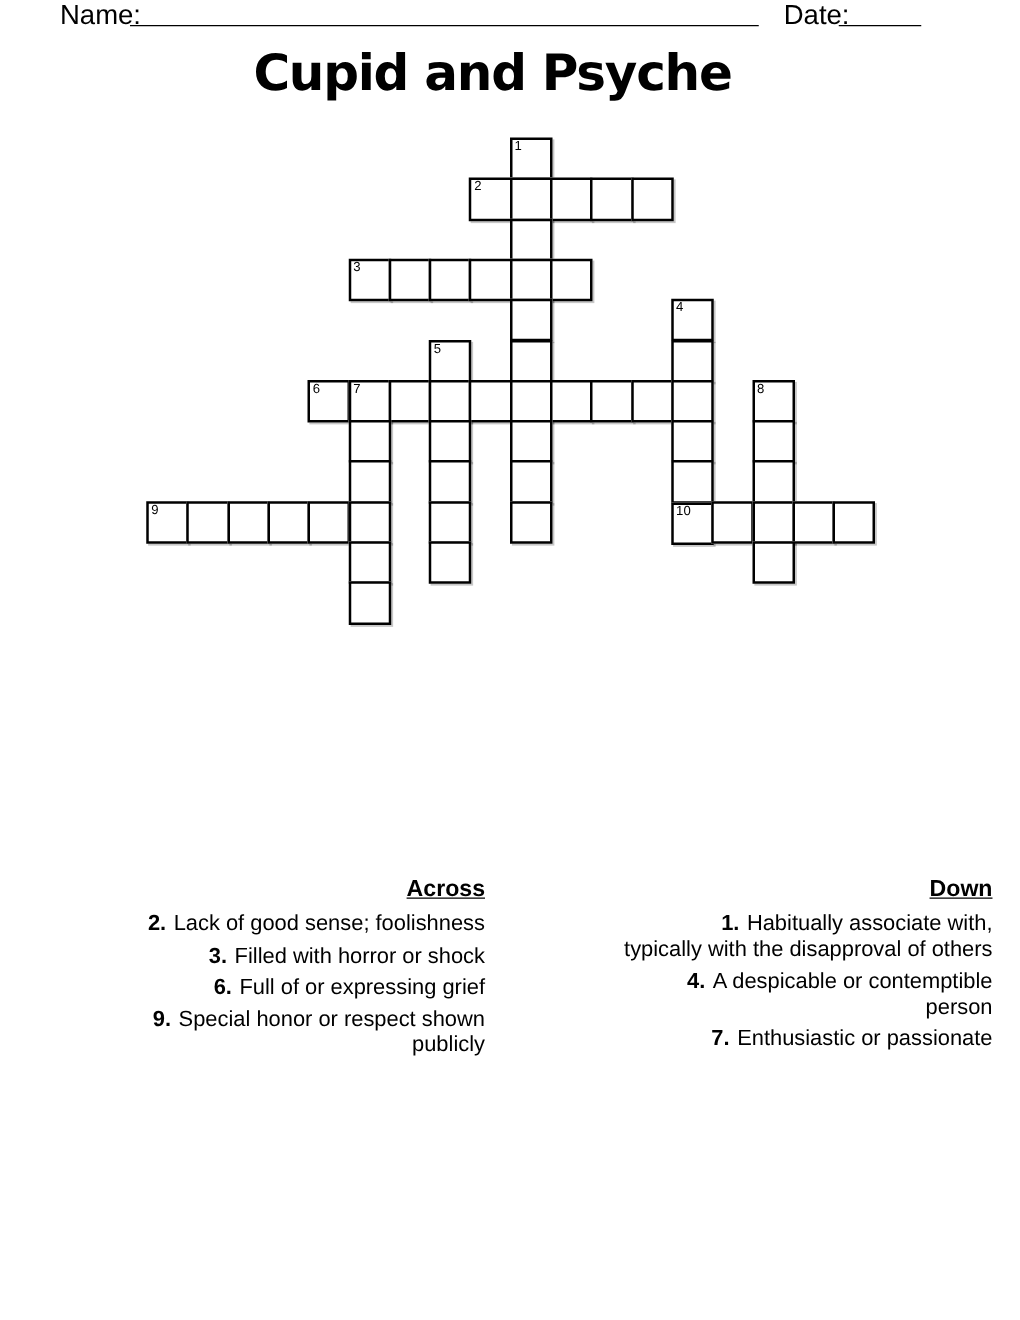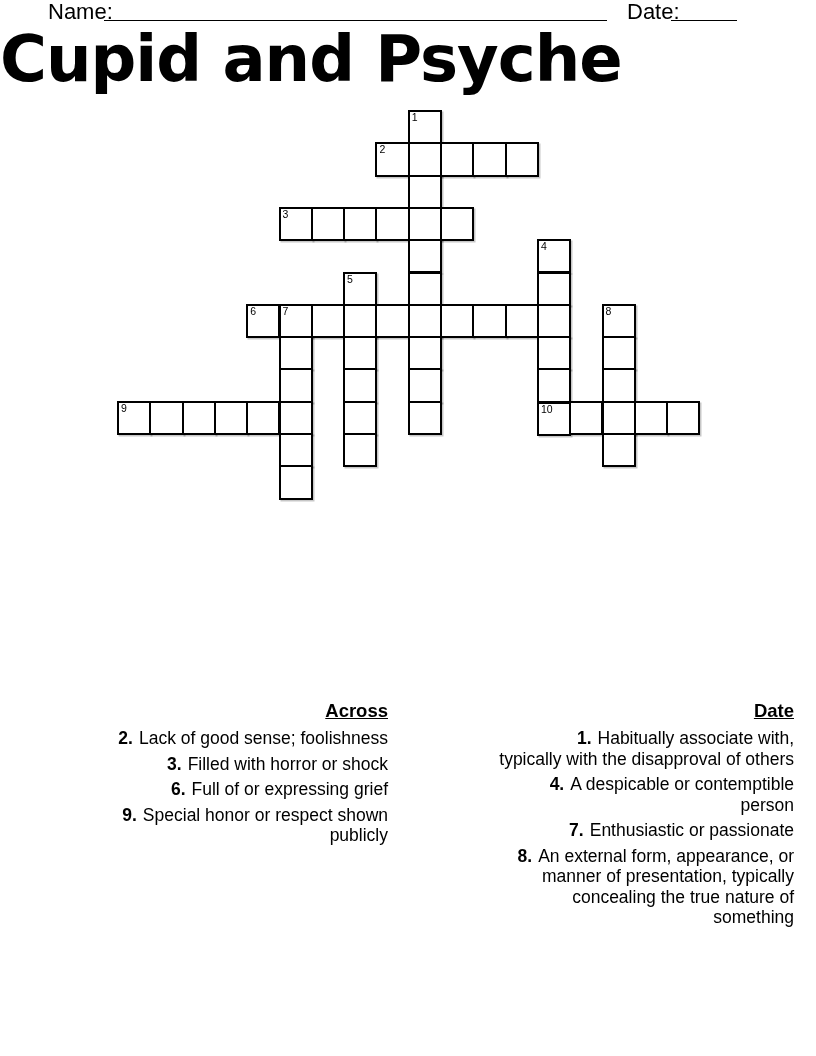--- a/index.html
+++ b/index.html
@@ -28,23 +28,23 @@
     border-bottom:1.6px solid #000;
     height:0;
   }
   .name-line{left:104px;width:503px;}
   .date-line{left:671px;width:66px;}
 
   
   .title{
     position:absolute;
     left:0;top:30px;width:788px;
-    text-align:left;
+    text-align:center;
     font-family:"DejaVu Sans", sans-serif;
-    font-size:64px;
+    font-size:40px;
     line-height:58px;
     font-weight:600;
     letter-spacing:-1px;
     color:#000;
   }
 
   
   .grid{
     position:absolute;
     left:117px;top:110px;
@@ -180,27 +180,23 @@
     <div id="across-list">
         <div class="clue"><span class="clue-num">2.</span><span class="clue-text">Lack of good sense; foolishness</span></div>
         <div class="clue"><span class="clue-num">3.</span><span class="clue-text">Filled with horror or shock</span></div>
         <div class="clue"><span class="clue-num">6.</span><span class="clue-text">Full of or expressing grief</span></div>
         <div class="clue"><span class="clue-num">9.</span><span class="clue-text">Special honor or respect shown
 publicly</span></div>
       </div>
   </div>
 
   <div class="clue-col down-col">
-    <div class="clues-heading">Date</div>
+    <div class="clues-heading">Down</div>
     <div id="down-list">
         <div class="clue"><span class="clue-num">1.</span><span class="clue-text">Habitually associate with,
 typically with the disapproval of others</span></div>
         <div class="clue"><span class="clue-num">4.</span><span class="clue-text">A despicable or contemptible
 person</span></div>
         <div class="clue"><span class="clue-num">7.</span><span class="clue-text">Enthusiastic or passionate</span></div>
-        <div class="clue"><span class="clue-num">8.</span><span class="clue-text">An external form, appearance, or
-manner of presentation, typically
-concealing the true nature of
-something</span></div>
       </div>
   </div>
 
 </div>
 
 </body></html>

